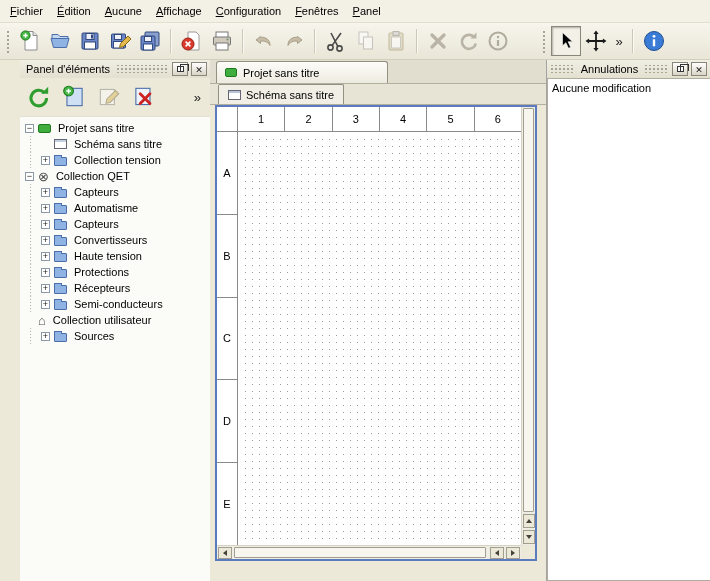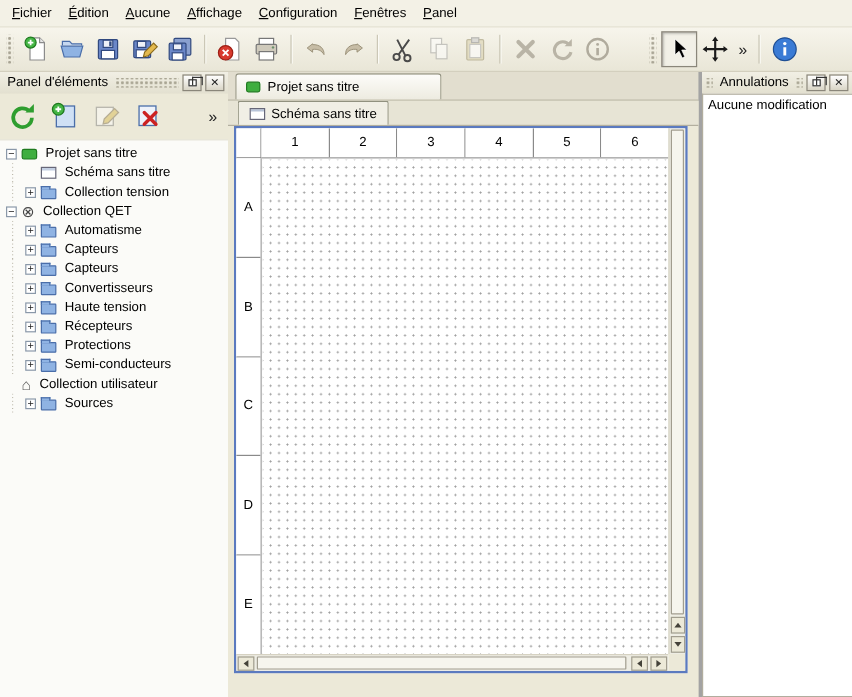--- a/index.html
+++ b/index.html
@@ -31,22 +31,22 @@
   .tbtn svg { width:24px; height:24px; display:block; }
   .tbtn.checked { border:1px solid #8a867a; background:#f2f0e7;
                   box-shadow:inset 1px 1px 2px rgba(0,0,0,0.28); }
   .ovf { font-size:13px; color:#222; width:16px; }
 
   
   .main { flex:1; display:flex; min-height:0; }
 
   
   .dock { display:flex; flex-direction:column; min-height:0; }
-  .dock.left { width:190px; flex:none; }
-  .dock.right { width:128px; flex:none; border-left:3px solid #a3a3a3; }
+  .dock.left { width:190px; flex:none;margin-left:20px; }
+  .dock.right { width:164px; flex:none; border-left:1px solid #a3a3a3; }
   .dock-title { height:18px; flex:none; display:flex; align-items:center; gap:3px;
                 padding:0 3px; background:linear-gradient(#f1efe4,#e3e0d0); }
   .dock-title-text { white-space:nowrap; padding:0 3px; }
   .dock-grip { flex:1; height:8px;
                background-image:radial-gradient(#a9a593 1px, transparent 1.4px);
                background-size:4px 4px; background-position:0 2px; }
   .dbtn { width:16px; height:14px; flex:none; border:1px solid #8a867a;
           background:linear-gradient(#ffffff,#d9d5c6);
           display:flex; align-items:center; justify-content:center; }
   .float-glyph { width:7px; height:6px; border:1px solid #333; position:relative; background:#fff; }
@@ -371,51 +371,51 @@
           <span class="tl">Collection tension</span>
         </div>
         <div class="tree-row lvl0">
           <span class="tw minus"></span>
           <span class="ti qet"></span>
           <span class="tl">Collection QET</span>
         </div>
         <div class="tree-row lvl1">
           <span class="tw plus"></span>
           <span class="ti folder"></span>
+          <span class="tl">Capteurs</span>
+        </div>
+        <div class="tree-row lvl1">
+          <span class="tw plus"></span>
+          <span class="ti folder"></span>
           <span class="tl">Automatisme</span>
         </div>
         <div class="tree-row lvl1">
           <span class="tw plus"></span>
           <span class="ti folder"></span>
           <span class="tl">Capteurs</span>
         </div>
         <div class="tree-row lvl1">
           <span class="tw plus"></span>
           <span class="ti folder"></span>
-          <span class="tl">Capteurs</span>
-        </div>
-        <div class="tree-row lvl1">
-          <span class="tw plus"></span>
-          <span class="ti folder"></span>
           <span class="tl">Convertisseurs</span>
         </div>
         <div class="tree-row lvl1">
           <span class="tw plus"></span>
           <span class="ti folder"></span>
           <span class="tl">Haute tension</span>
         </div>
         <div class="tree-row lvl1">
           <span class="tw plus"></span>
           <span class="ti folder"></span>
+          <span class="tl">Protections</span>
+        </div>
+        <div class="tree-row lvl1">
+          <span class="tw plus"></span>
+          <span class="ti folder"></span>
           <span class="tl">Récepteurs</span>
-        </div>
-        <div class="tree-row lvl1">
-          <span class="tw plus"></span>
-          <span class="ti folder"></span>
-          <span class="tl">Protections</span>
         </div>
         <div class="tree-row lvl1">
           <span class="tw plus"></span>
           <span class="ti folder"></span>
           <span class="tl">Semi-conducteurs</span>
         </div>
         <div class="tree-row lvl0">
           <span class="tw-sp"></span>
           <span class="ti home"></span>
           <span class="tl">Collection utilisateur</span>

